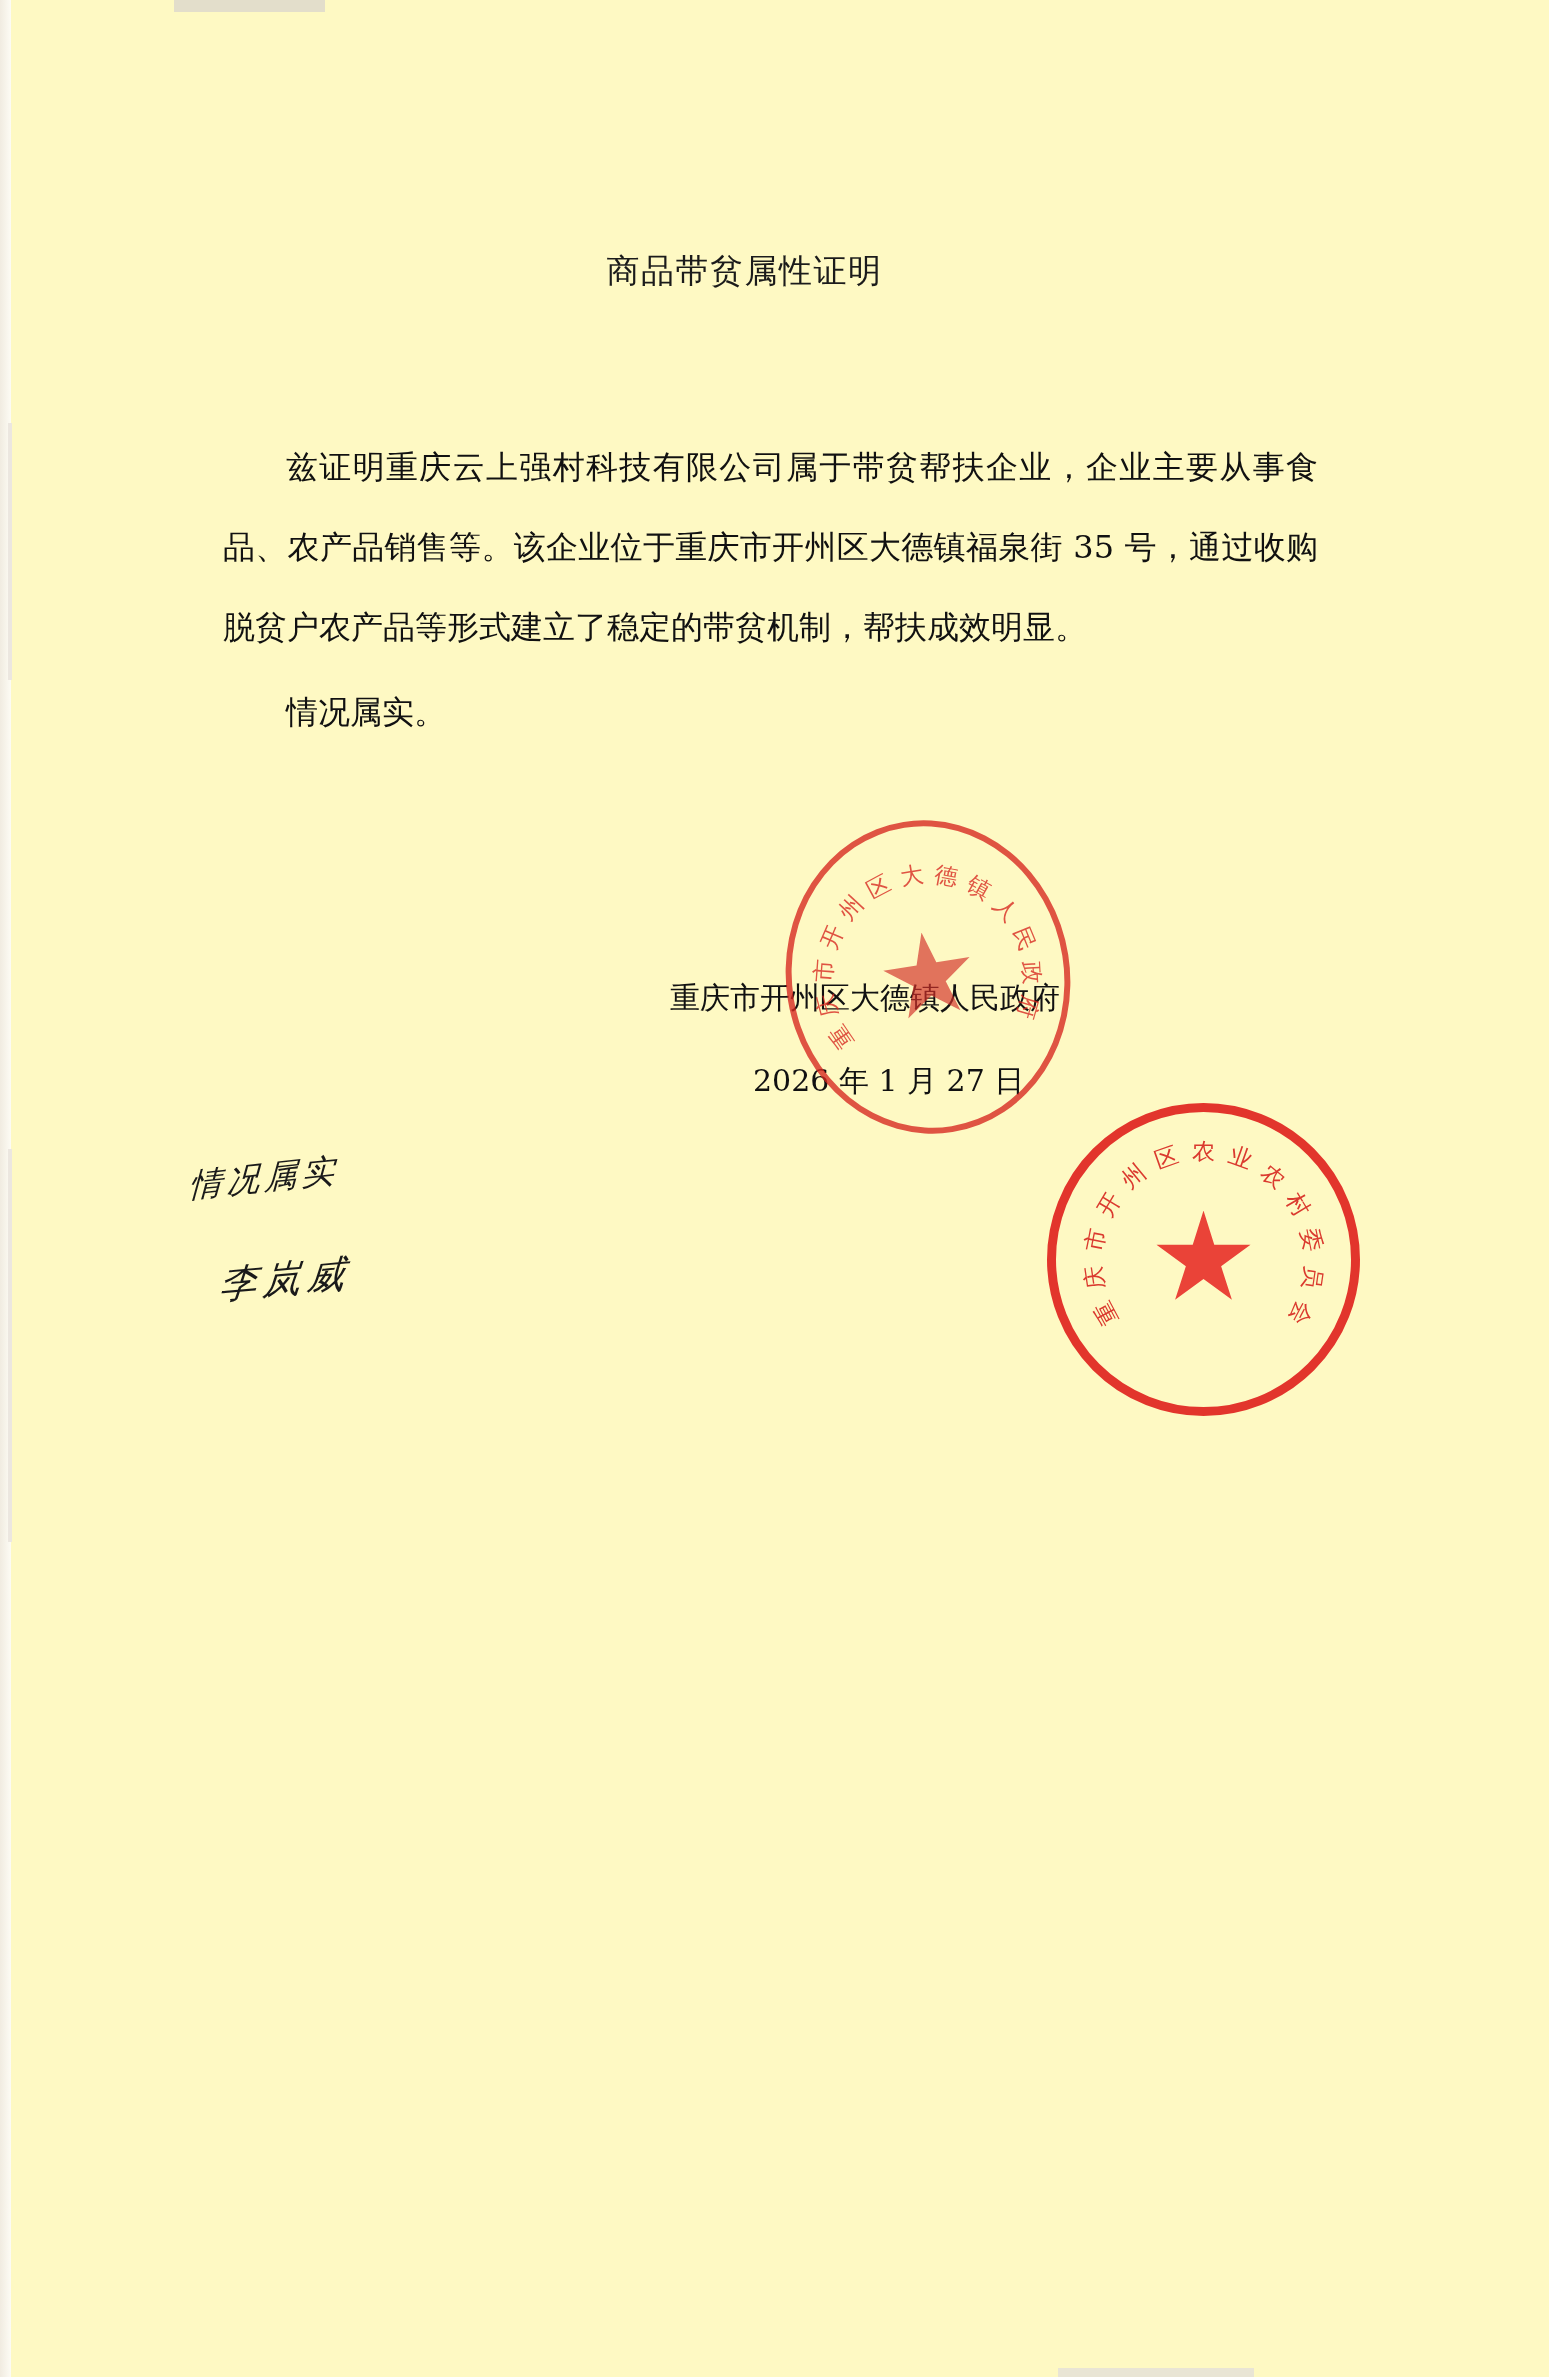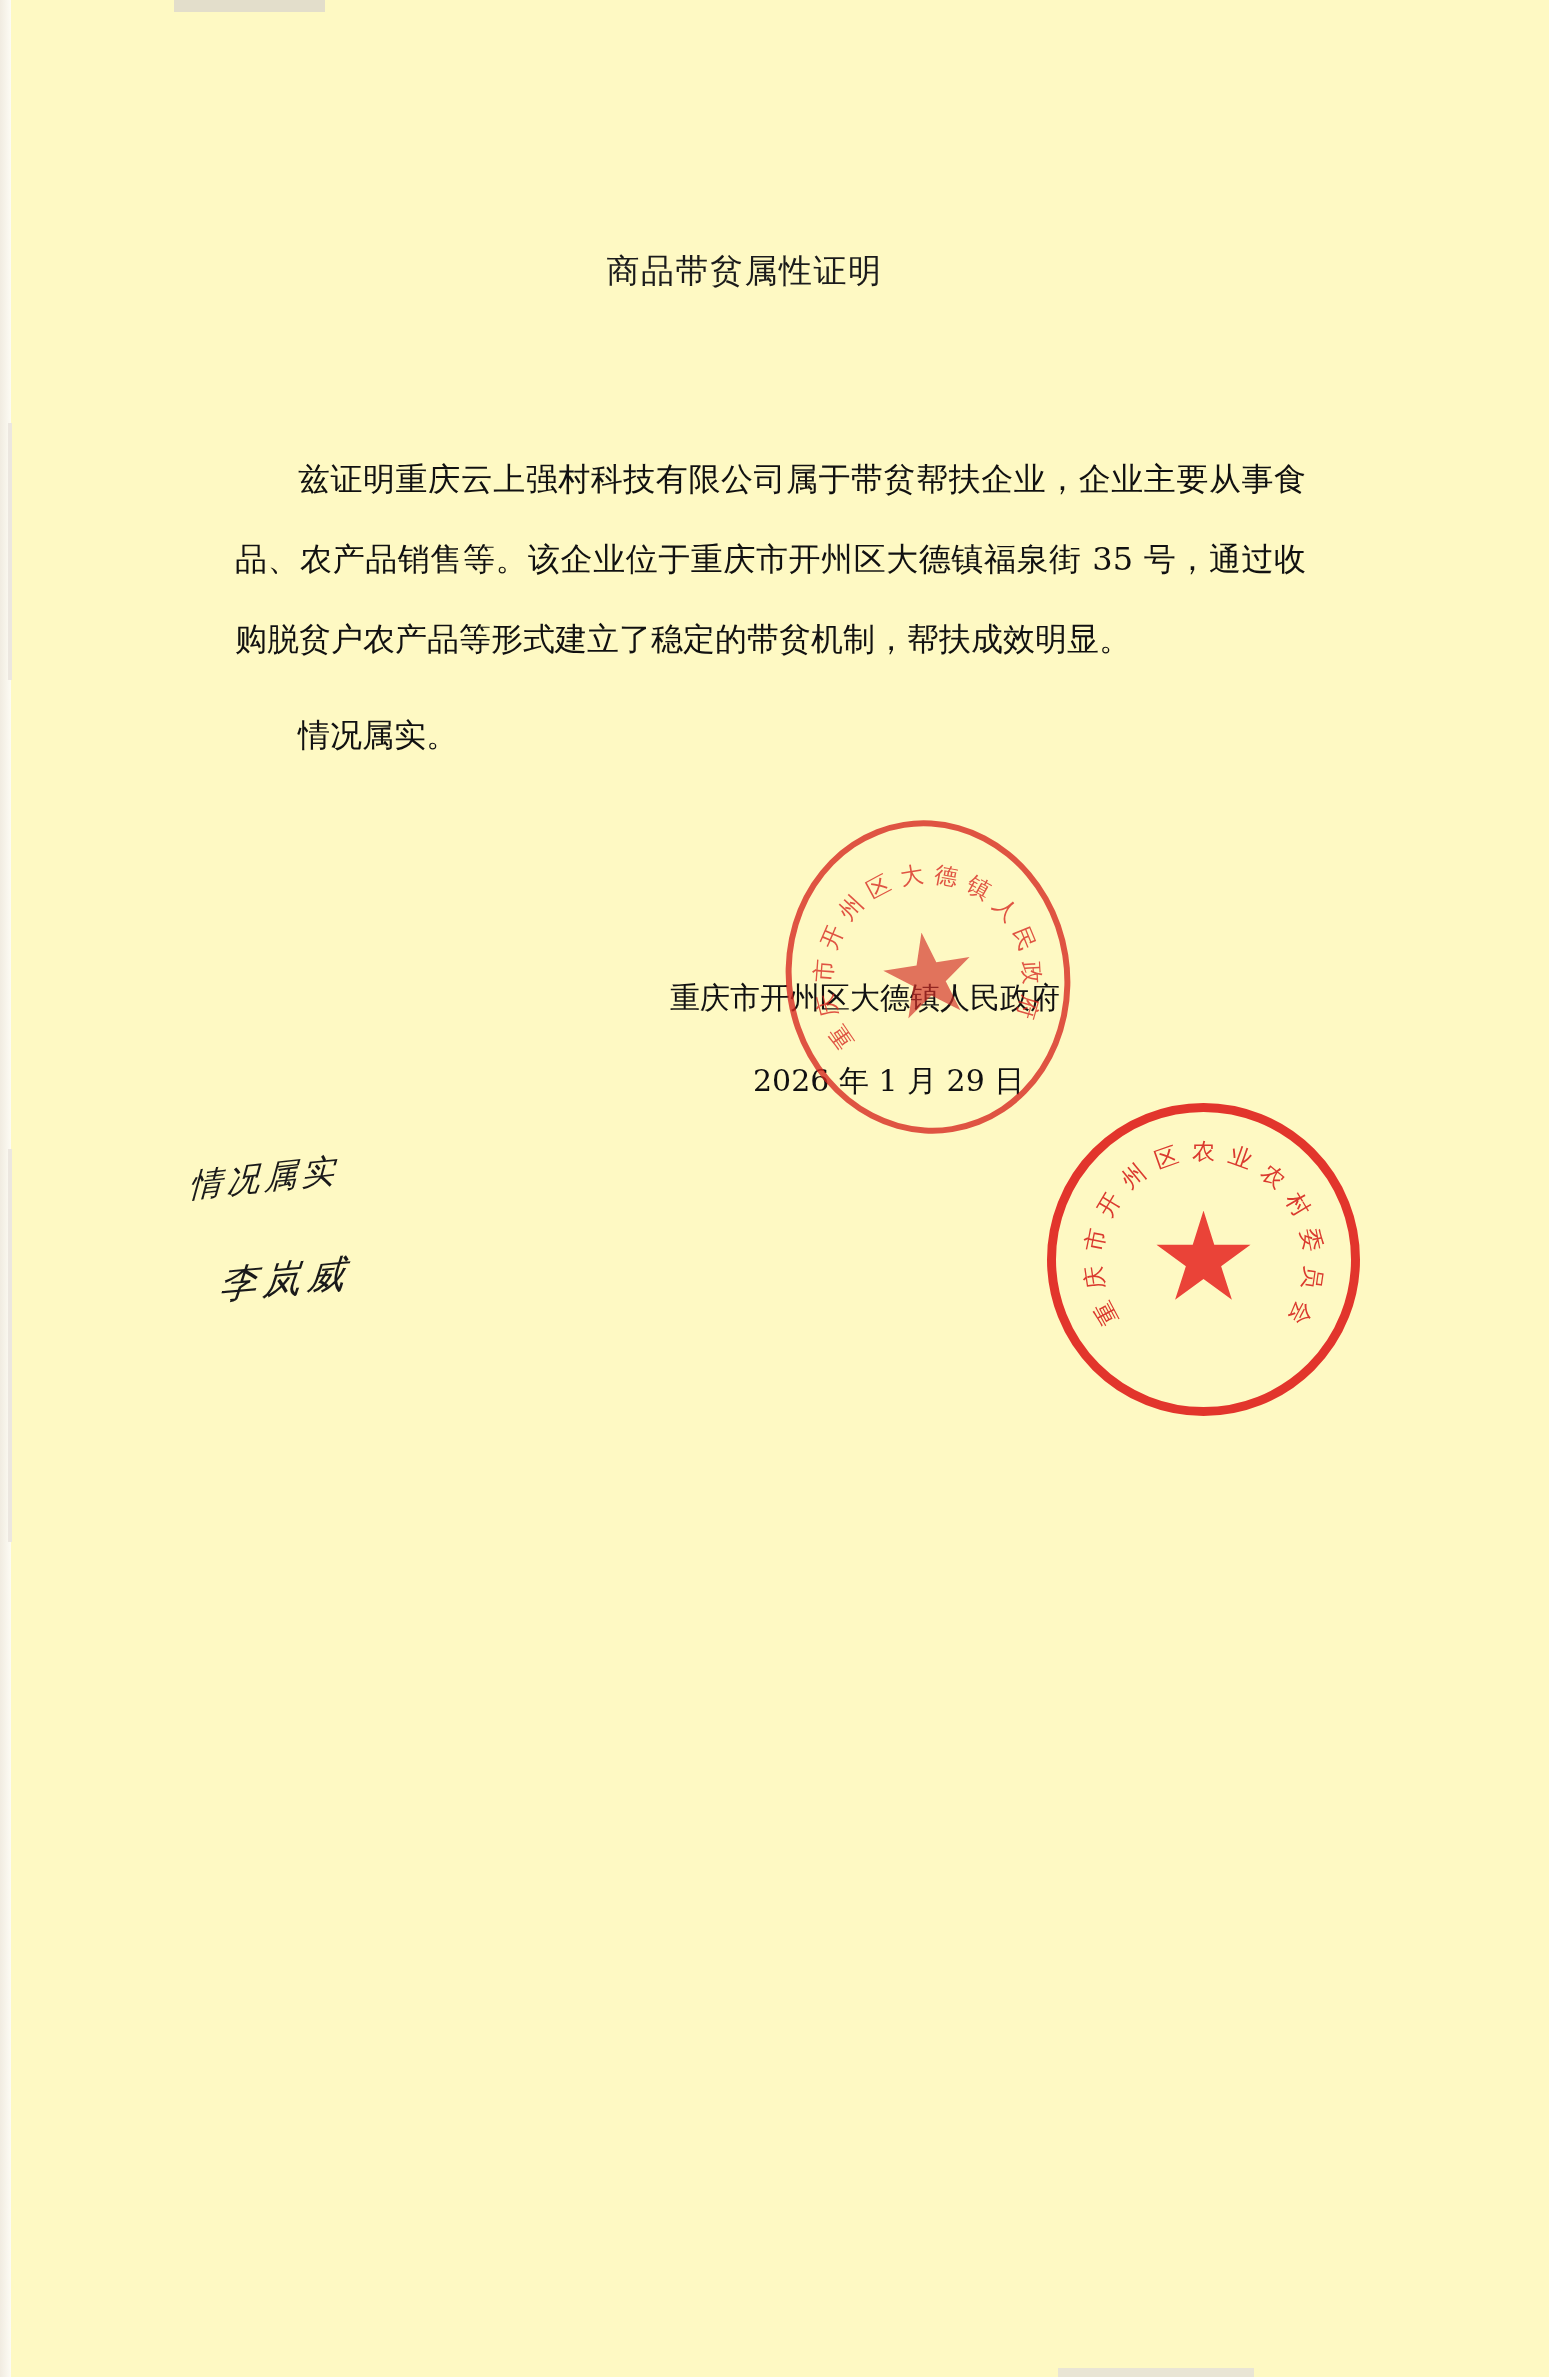--- a/index.html
+++ b/index.html
@@ -69,21 +69,21 @@
     left: 219px;
     top: 423px;
     width: 1103px;
     font-size: 32px;
     line-height: 80px;
     color: #111111;
     text-align: justify;
   }
   .para {
     text-indent: 63px;
-    margin: 16px;
+    margin: 4px;
   }
   .para + .para { margin-top: 4.5px; }
 
   .sign-block {
     position: absolute;
     left: 670px;
     top: 956px;
     width: 589px;
     font-size: 30px;
     line-height: 83px;
@@ -195,21 +195,21 @@
     <span>商品带贫属性证明</span>
   </div>
 
   <div class="body-block">
     <p class="para">兹证明重庆云上强村科技有限公司属于带贫帮扶企业，企业主要从事食品、农产品销售等。该企业位于重庆市开州区大德镇福泉街 35 号，通过收购脱贫户农产品等形式建立了稳定的带贫机制，帮扶成效明显。</p>
     <p class="para">情况属实。</p>
   </div>
 
   <div class="sign-block">
     <div class="sign-org">重庆市开州区大德镇人民政府</div>
-    <div class="sign-date">2026 年 1 月 29 日</div>
+    <div class="sign-date">2026 年 1 月 27 日</div>
   </div>
 
   <div class="seal seal-1">
     <div class="seal-star"></div>
     <div class="seal-text" id="seal1-text">
         <span style="transform: rotate(-115deg) translateY(-104px) rotate(0deg);">重</span>
         <span style="transform: rotate(-95.8333deg) translateY(-104px) rotate(0deg);">庆</span>
         <span style="transform: rotate(-76.6667deg) translateY(-104px) rotate(0deg);">市</span>
         <span style="transform: rotate(-57.5deg) translateY(-104px) rotate(0deg);">开</span>
         <span style="transform: rotate(-38.3333deg) translateY(-104px) rotate(0deg);">州</span>

